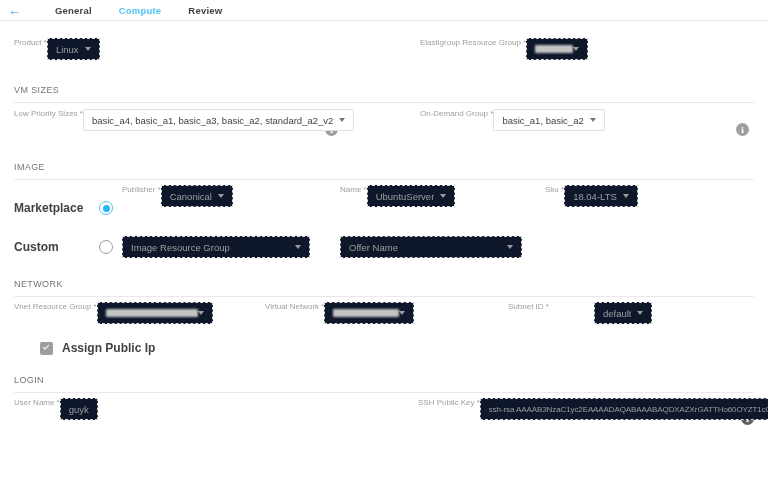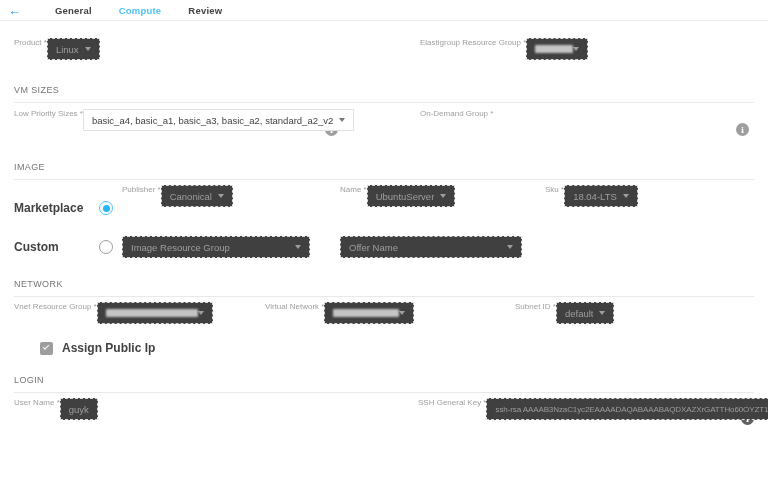--- a/index.html
+++ b/index.html
@@ -11,21 +11,21 @@
   .tab { font-size:9.5px; font-weight:bold; color:#424242; margin-left:27px; letter-spacing:.2px; cursor:pointer; }
   .tab.active { color:#4fc3f7; }
 
   .content { padding:0 14px; }
   .row { display:flex; align-items:flex-start; }
 
   .fgroup { display:flex; flex-direction:row; }
   .flabel { font-size:8px; color:#9e9e9e; margin-bottom:3px; height:9px; white-space:nowrap; }
   .fbox { height:22px; border:1px solid #e0e0e0; background:#fff; display:flex; align-items:center;
           padding:0 8px; border-radius:1px; position:relative; cursor:pointer; }
-  .fbox.disabled { border:1px dashed #dadada; background:#404040; cursor:default; }
+  .fbox.disabled { border:1px dashed #dadada; background:#0f172a; cursor:default; }
   .fval { font-size:9.5px; color:#424242; white-space:nowrap; overflow:hidden; flex:1; }
   .fbox.disabled .fval { color:#9e9e9e; }
   .fval.small { font-size:8px; letter-spacing:-0.1px; }
   .caret { width:0; height:0; border-left:3.5px solid transparent; border-right:3.5px solid transparent;
            border-top:4.5px solid #757575; margin-left:6px; flex:none; }
   .fbox.disabled .caret { border-top-color:#9e9e9e; }
 
   .redacted { height:8px; background:#c4c4c4; border-radius:1px; filter:blur(1.3px); }
 
   .section-title { font-size:9px; color:#757575; letter-spacing:.4px; }
@@ -83,20 +83,24 @@
     <div class="fgroup" style="width:302px;">
       <div class="flabel">Low Priority Sizes *</div>
       <div class="fbox">
         <span class="fval">basic_a4, basic_a1, basic_a3, basic_a2, standard_a2_v2</span>
         <span class="caret"></span>
       </div>
     </div>
     <div class="info" style="margin-left:9px; margin-top:14px;">i</div>
     <div class="fgroup" style="width:307px; margin-left:82px;">
       <div class="flabel">On-Demand Group *</div>
+      <div class="fbox">
+        <span class="fval">basic_a1, basic_a2</span>
+        <span class="caret"></span>
+      </div>
     </div>
     <div class="info" style="margin-left:9px; margin-top:14px;">i</div>
   </div>
 
   <div class="section-title" style="margin-top:26px;">IMAGE</div>
   <div class="divider" style="margin-top:7px;"></div>
 
   <div class="row" style="margin-top:5px;">
     <div style="width:108px; display:flex; align-items:center; height:22px; margin-top:12px;">
       <span class="rowlabel">Marketplace</span>
@@ -153,21 +157,21 @@
         <span class="caret" style="margin-left:auto;"></span>
       </div>
     </div>
     <div class="fgroup" style="width:222px; margin-left:28px;">
       <div class="flabel">Virtual Network *</div>
       <div class="fbox disabled">
         <span class="redacted" style="width:66px;"></span>
         <span class="caret" style="margin-left:auto;"></span>
       </div>
     </div>
-    <div class="fgroup" style="width:218px; margin-left:28px;">
+    <div class="fgroup" style="width:218px; margin-left:21px;gap:45px;">
       <div class="flabel">Subnet ID *</div>
       <div class="fbox disabled">
         <span class="fval">default</span>
         <span class="caret"></span>
       </div>
     </div>
   </div>
 
   <div class="row" style="margin-top:17px; margin-left:26px; align-items:center;">
     <span class="checkbox">
@@ -180,21 +184,21 @@
   <div class="divider" style="margin-top:7px;"></div>
 
   <div class="row" style="margin-top:5px;">
     <div class="fgroup" style="width:326px;">
       <div class="flabel">User Name *</div>
       <div class="fbox disabled">
         <span class="fval">guyk</span>
       </div>
     </div>
     <div class="fgroup" style="width:315px; margin-left:80px;">
-      <div class="flabel">SSH General Key *</div>
+      <div class="flabel">SSH Public Key *</div>
       <div class="fbox disabled">
         <span class="fval small">ssh-rsa AAAAB3NzaC1yc2EAAAADAQABAAABAQDXAZXrGATTHo60OYZT1c03jkf+knH8Kh6KDFCwk</span>
       </div>
     </div>
     <div class="info dark" style="margin-left:8px; margin-top:14px;">i</div>
   </div>
 
 </div>
 
 </body></html>

